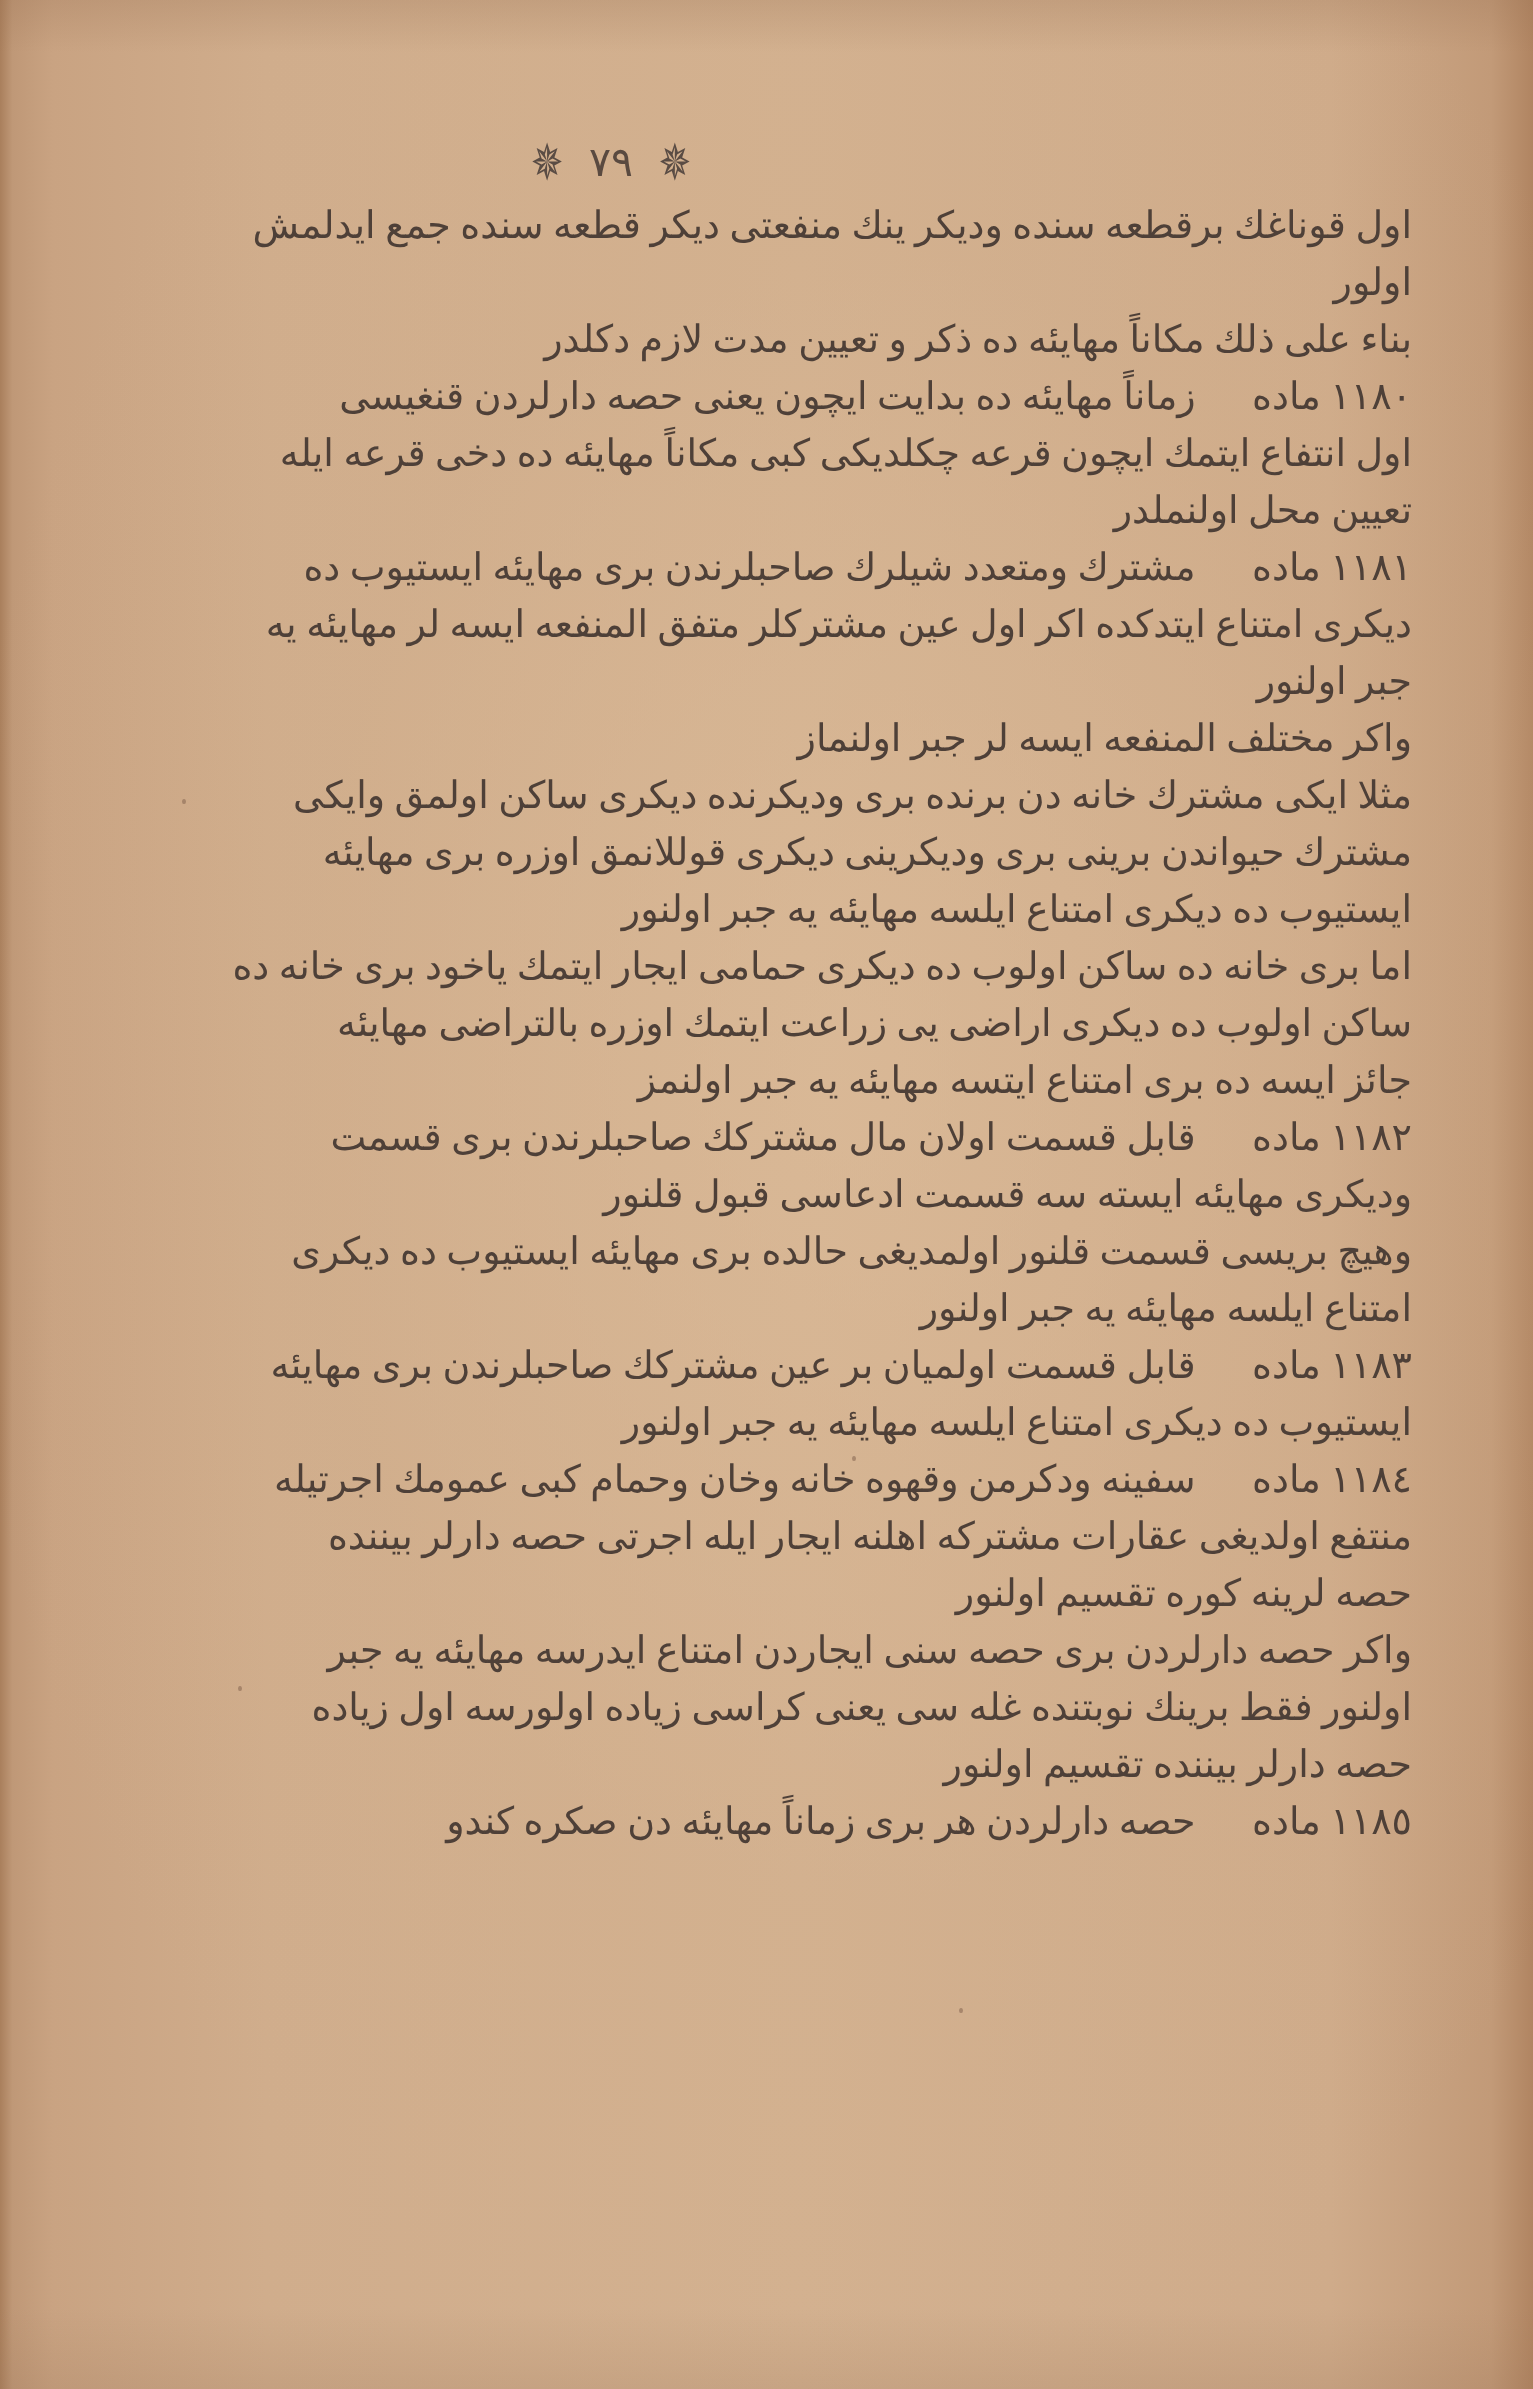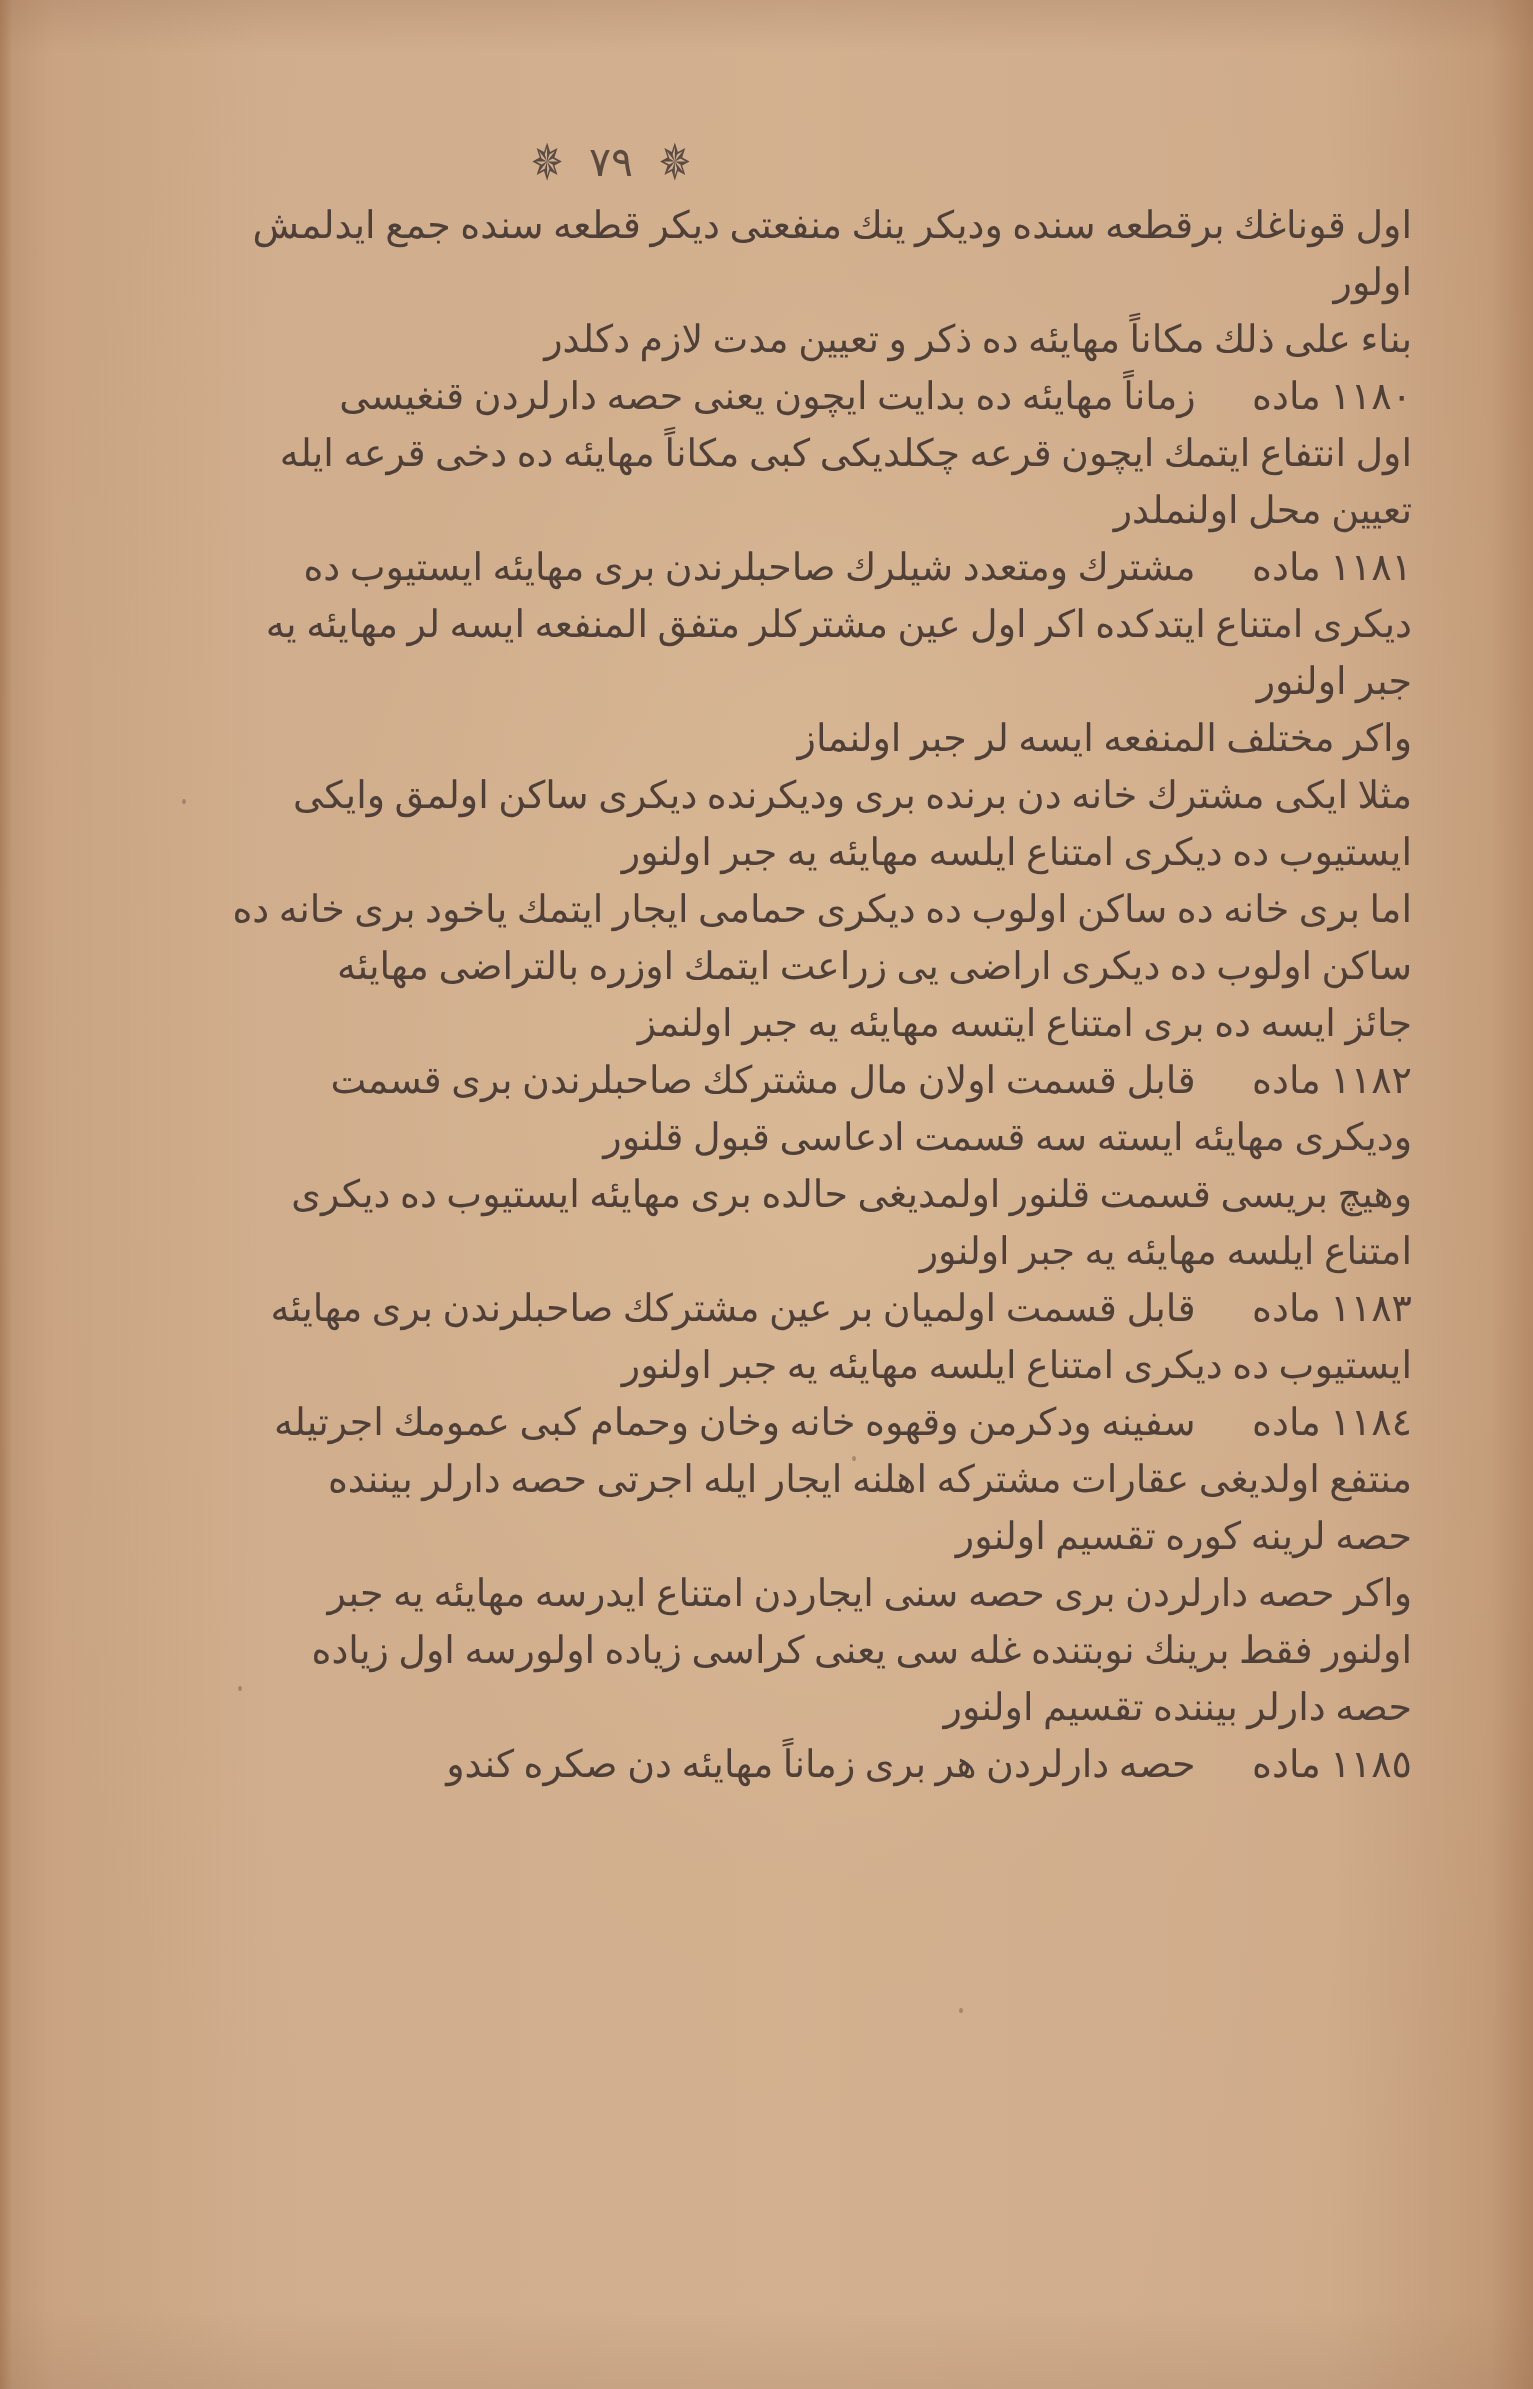--- a/index.html
+++ b/index.html
@@ -105,20 +105,21 @@
       <div class="line short"><span>اولور</span></div>
       <div class="line short"><span>بناء على ذلك مكاناً مهايئه ده ذكر و تعيين مدت لازم دكلدر</span></div>
       <div class="line justify"><span class="article-num">١١٨٠</span> <span class="article-word">ماده</span> <span>زماناً مهايئه ده بدايت ايچون يعنى حصه دارلردن قنغيسى</span></div>
       <div class="line justify"><span>اول انتفاع ايتمك ايچون قرعه چكلديكى كبى مكاناً مهايئه ده دخى قرعه ايله</span></div>
       <div class="line short"><span>تعيين محل اولنملدر</span></div>
       <div class="line justify"><span class="article-num">١١٨١</span> <span class="article-word">ماده</span> <span>مشترك ومتعدد شيلرك صاحبلرندن برى مهايئه ايستيوب ده</span></div>
       <div class="line justify"><span>ديكرى امتناع ايتدكده اكر اول عين مشتركلر متفق المنفعه ايسه لر مهايئه يه</span></div>
       <div class="line short"><span>جبر اولنور</span></div>
       <div class="line short"><span>واكر مختلف المنفعه ايسه لر جبر اولنماز</span></div>
       <div class="line justify"><span>مثلا ايكى مشترك خانه دن برنده برى وديكرنده ديكرى ساكن اولمق وايكى</span></div>
+      <div class="line justify"><span>مشترك حيواندن برينى برى وديكرينى ديكرى قوللانمق اوزره برى مهايئه</span></div>
       <div class="line short"><span>ايستيوب ده ديكرى امتناع ايلسه مهايئه يه جبر اولنور</span></div>
       <div class="line justify"><span>اما برى خانه ده ساكن اولوب ده ديكرى حمامى ايجار ايتمك ياخود برى خانه ده</span></div>
       <div class="line justify"><span>ساكن اولوب ده ديكرى اراضى يى زراعت ايتمك اوزره بالتراضى مهايئه</span></div>
       <div class="line short"><span>جائز ايسه ده برى امتناع ايتسه مهايئه يه جبر اولنمز</span></div>
       <div class="line justify"><span class="article-num">١١٨٢</span> <span class="article-word">ماده</span> <span>قابل قسمت اولان مال مشتركك صاحبلرندن برى قسمت</span></div>
       <div class="line short"><span>وديكرى مهايئه ايسته سه قسمت ادعاسى قبول قلنور</span></div>
       <div class="line justify"><span>وهيچ بريسى قسمت قلنور اولمديغى حالده برى مهايئه ايستيوب ده ديكرى</span></div>
       <div class="line short"><span>امتناع ايلسه مهايئه يه جبر اولنور</span></div>
       <div class="line justify"><span class="article-num">١١٨٣</span> <span class="article-word">ماده</span> <span>قابل قسمت اولميان بر عين مشتركك صاحبلرندن برى مهايئه</span></div>
       <div class="line short"><span>ايستيوب ده ديكرى امتناع ايلسه مهايئه يه جبر اولنور</span></div>

